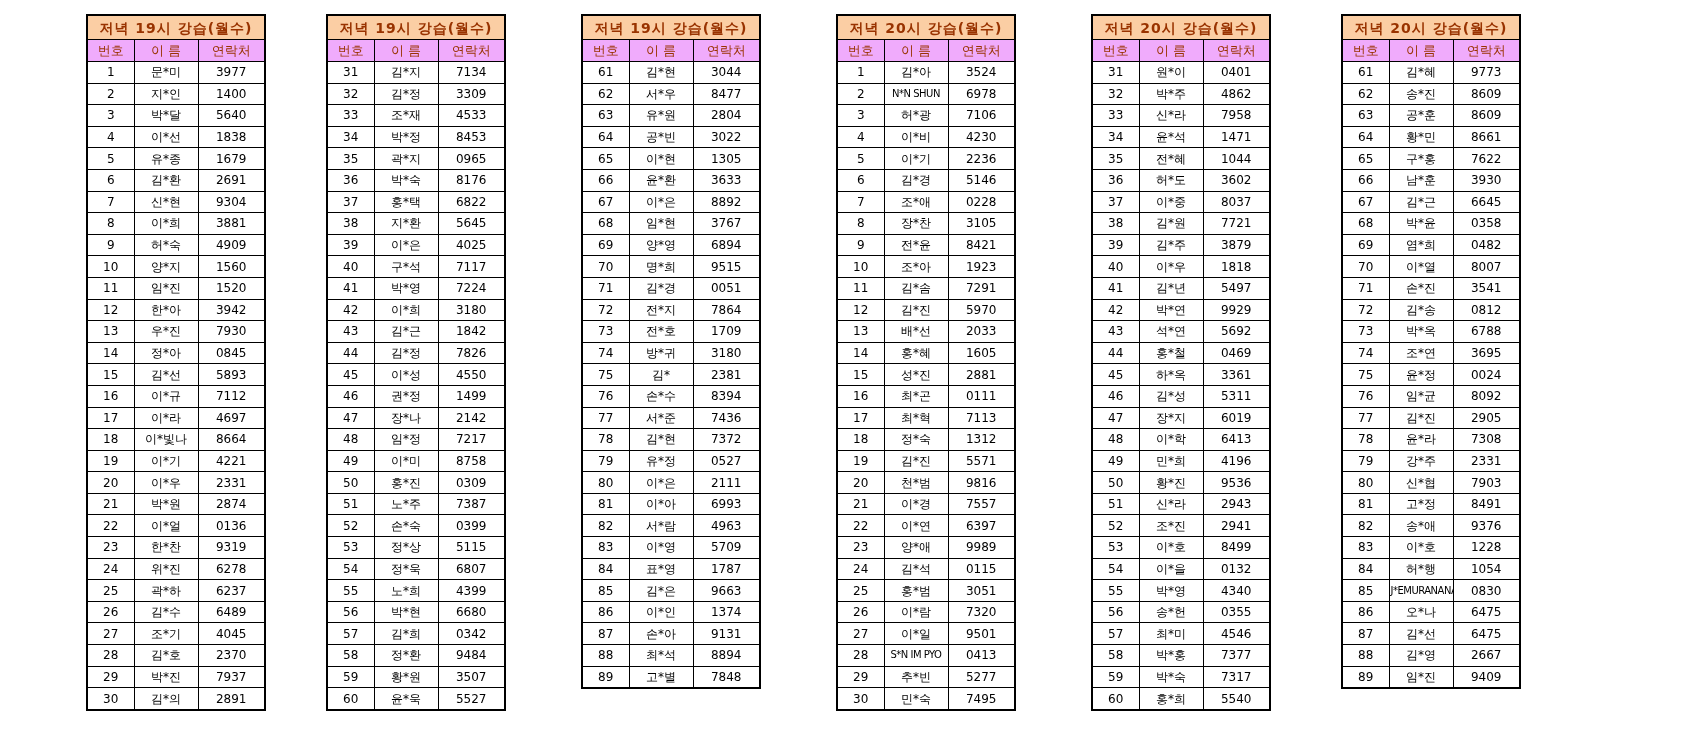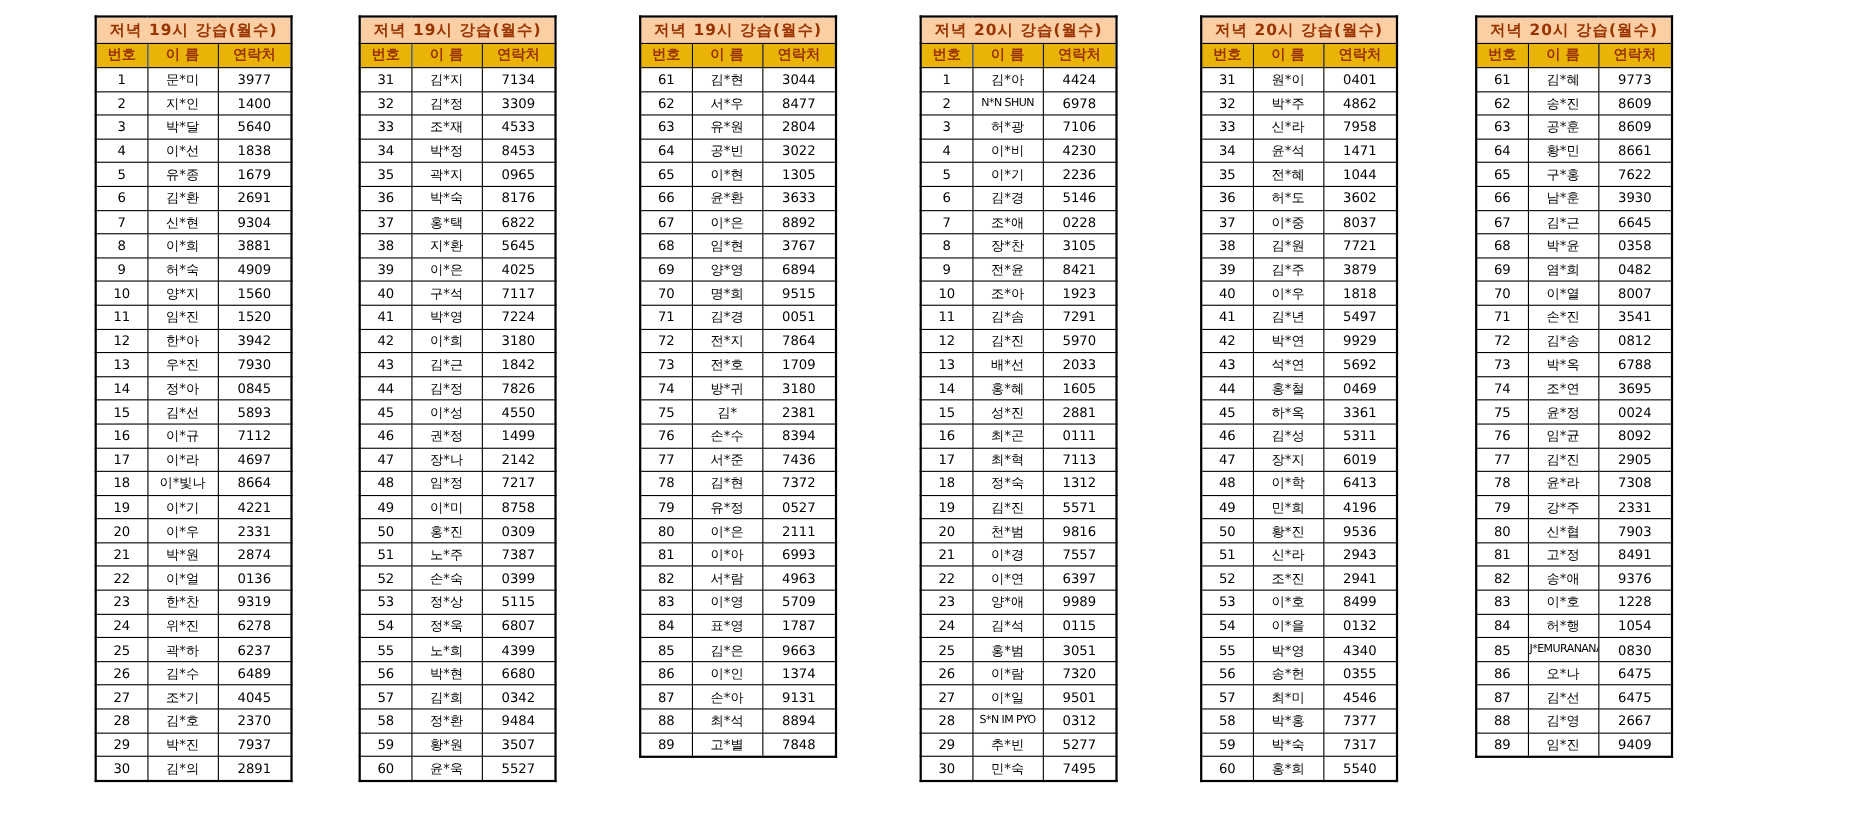--- a/index.html
+++ b/index.html
@@ -40,23 +40,23 @@
   }
   td.title {
     background: #fbcea4;
     color: #993300;
     font-weight: bold;
     font-size: 14px;
     height: 23px;
     letter-spacing: 1px;
   }
   td.h {
-    background: #eab308;
+    background: #f0abfc;
     color: #993300;
-    font-weight: bold;
+    font-weight: normal;
     font-size: 13px;
     height: 21px;
   }
   col.c0 { width: 47px; }
   col.c1 { width: 64px; }
   col.c2 { width: 67px; }
   td.name.long { font-size: 10px; letter-spacing: -0.5px; margin-top: 41px; }
 </style>
 </head>
 <body>
@@ -588,21 +588,21 @@
         <tr>
           <td class="h">번호</td>
           <td class="h">이 름</td>
           <td class="h">연락처</td>
         </tr>
       </thead>
       <tbody>
           <tr>
             <td class="num">1</td>
             <td class="name">김*아</td>
-            <td class="phone">4424</td>
+            <td class="phone">3524</td>
           </tr>
           <tr>
             <td class="num">2</td>
             <td class="name long">N*N SHUN</td>
             <td class="phone">6978</td>
           </tr>
           <tr>
             <td class="num">3</td>
             <td class="name">허*광</td>
             <td class="phone">7106</td>
@@ -723,21 +723,21 @@
             <td class="phone">7320</td>
           </tr>
           <tr>
             <td class="num">27</td>
             <td class="name">이*일</td>
             <td class="phone">9501</td>
           </tr>
           <tr>
             <td class="num">28</td>
             <td class="name long">S*N IM PYO</td>
-            <td class="phone">0312</td>
+            <td class="phone">0413</td>
           </tr>
           <tr>
             <td class="num">29</td>
             <td class="name">추*빈</td>
             <td class="phone">5277</td>
           </tr>
           <tr>
             <td class="num">30</td>
             <td class="name">민*숙</td>
             <td class="phone">7495</td>

